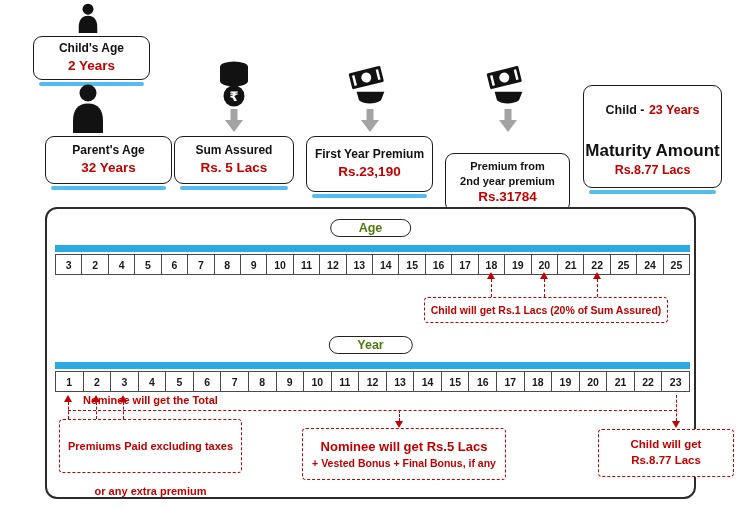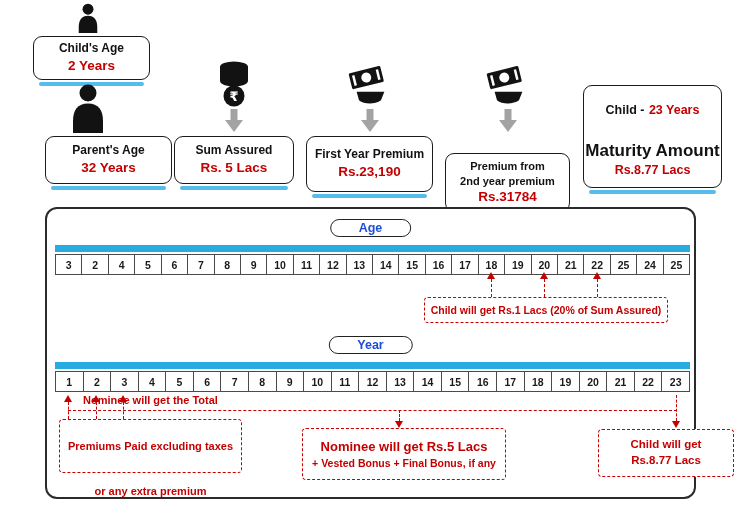--- a/index.html
+++ b/index.html
@@ -14,21 +14,21 @@
   .card::after{content:"";position:absolute;left:5px;right:5px;bottom:-7px;height:4.5px;
         background:#55bdec;border-radius:2px;}
   .lbl{font-weight:bold;font-size:12px;color:#121212;}
   .lbl.sm{font-size:11px;}
   .val{font-weight:bold;font-size:13.5px;color:#c40000;}
 
   
   .panel{position:absolute;left:45px;top:207px;width:651px;height:292px;
          border:2px solid #2b2b2b;border-radius:12px;background:#fff;box-sizing:border-box;}
   .pill{position:absolute;left:50%;transform:translateX(-50%);border:1.6px solid #222;
-        border-radius:12px;padding:1px 28px;font-size:12.5px;font-weight:bold;color:#1d4ed8;background:#fff;}
+        border-radius:12px;padding:1px 28px;font-size:12.5px;font-weight:bold;color:#4d7c0f;background:#fff;}
   .bluebar{position:absolute;left:8px;width:635px;height:7px;background:#29abe2;}
   .cells{position:absolute;left:8px;width:635px;height:21px;display:flex;}
   .cell{flex:1;border:1px solid #4a4a4a;border-left-width:0;font-size:10.5px;font-weight:bold;
         color:#1a1a1a;display:flex;align-items:center;justify-content:center;background:#fff;box-sizing:border-box;}
   .cell:first-child{border-left-width:1px;}
 
   
   .vdash{position:absolute;width:0;border-left:1.6px dashed #c40000;}
   .hdash{position:absolute;height:0;border-top:1.6px dashed #c40000;}
   .arrow-up{position:absolute;width:0;height:0;border-left:4.5px solid transparent;

